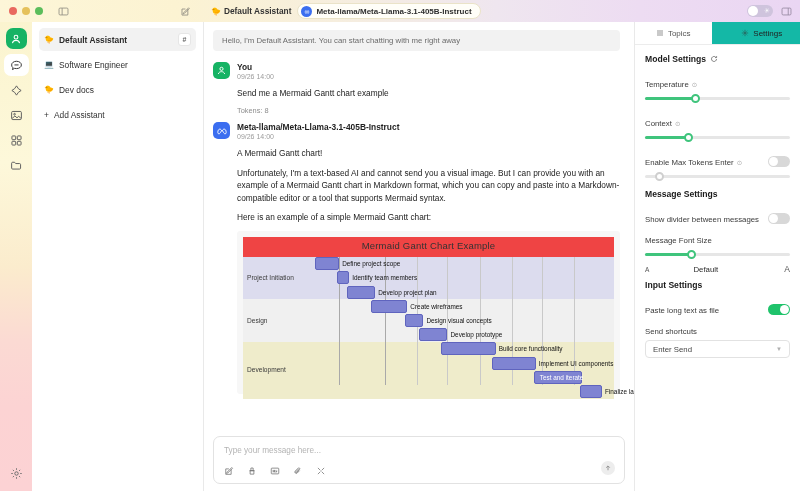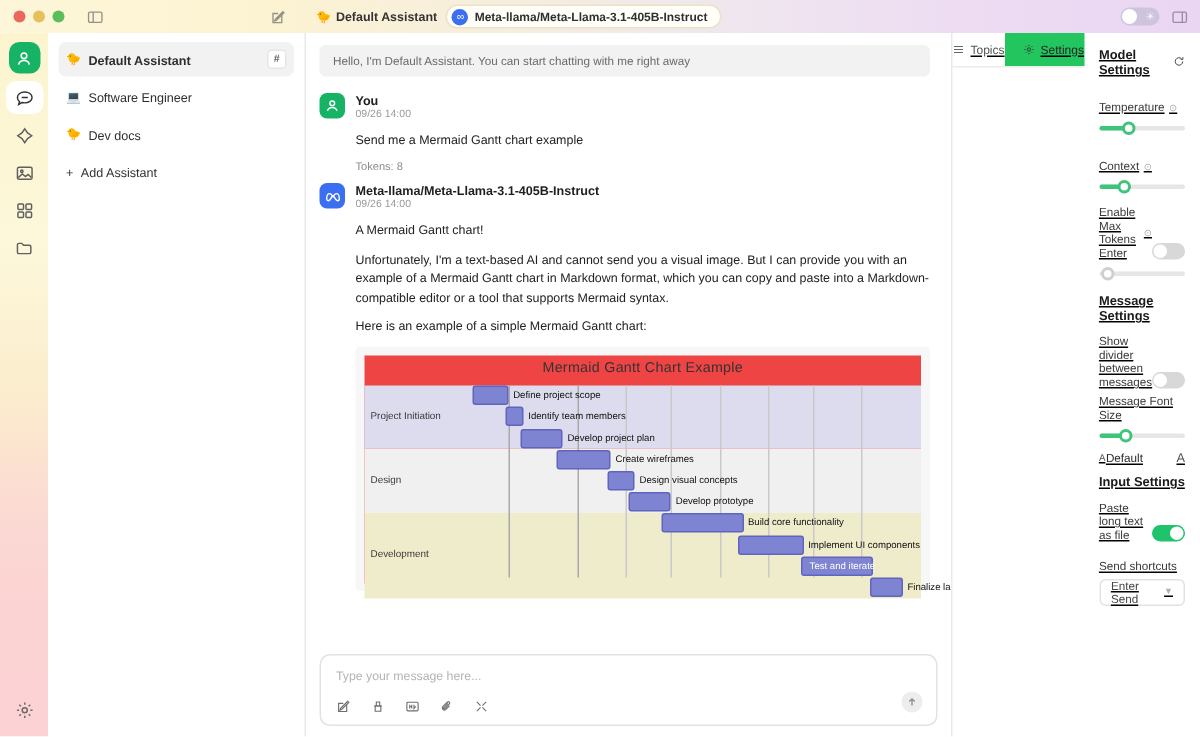--- a/index.html
+++ b/index.html
@@ -135,27 +135,27 @@
   }
   .composer-ph { font-size: 8.2px; color: #b4b4b4; }
   .composer-tools { display: flex; align-items: center; gap: 13px; margin-top: 11px; color: #6e6e6e; }
   .send-btn {
     position: absolute; right: 9px; bottom: 8px; width: 14px; height: 14px;
     border-radius: 50%; background: #ededed; display: flex; align-items: center;
     justify-content: center; color: #8c8c8c; font-size: 8px;
   }
 
   
-  .settings { width: 166px; flex: 0 0 166px; border-left: 1px solid #e9e9e9; background: #fff; display: flex; flex-direction: row; text-decoration: underline; }
+  .settings { width: 166px; flex: 0 0 166px; border-left: 1px solid #e9e9e9; background: #fff; display: flex; flex-direction: column; }
   .set-tabs { display: flex; height: 23px; flex: 0 0 23px; border-bottom: 1px solid #ececec; }
   .set-tab {
     flex: 1; display: flex; align-items: center; justify-content: center; gap: 4px;
     font-size: 8px; color: #555;
   }
-  .set-tab.active { background: #22c55e; color: #222; padding-left: 12px; }
+  .set-tab.active { background: #14b8a6; color: #222; padding-left: 12px; }
   .set-body { flex: 1; padding: 7px 10px 0 10px; overflow: hidden; }
   .set-h { font-size: 8.6px; font-weight: bold; color: #1a1a1a; margin: 6px 0 8px 0; display: flex; align-items: center; gap: 4px; }
   .set-h:first-child { margin-top: 2px; }
   .set-row { display: flex; align-items: flex-end; justify-content: space-between; min-height: 17px; margin-bottom: 4px; }
   .set-label { font-size: 7.8px; color: #3a3a3a; display: flex; align-items: center; gap: 3px; }
   .qmark { font-size: 6.5px; color: #aaa; }
   .slider { position: relative; height: 11px; margin: 1px 0 7px 0; }
   .slider-track { position: absolute; top: 4px; left: 0; right: 0; height: 2.5px; border-radius: 2px; background: #e6e6e6; }
   .slider-fill { position: absolute; top: 4px; left: 0; height: 2.5px; border-radius: 2px; background: #3fc47c; }
   .slider-knob {

